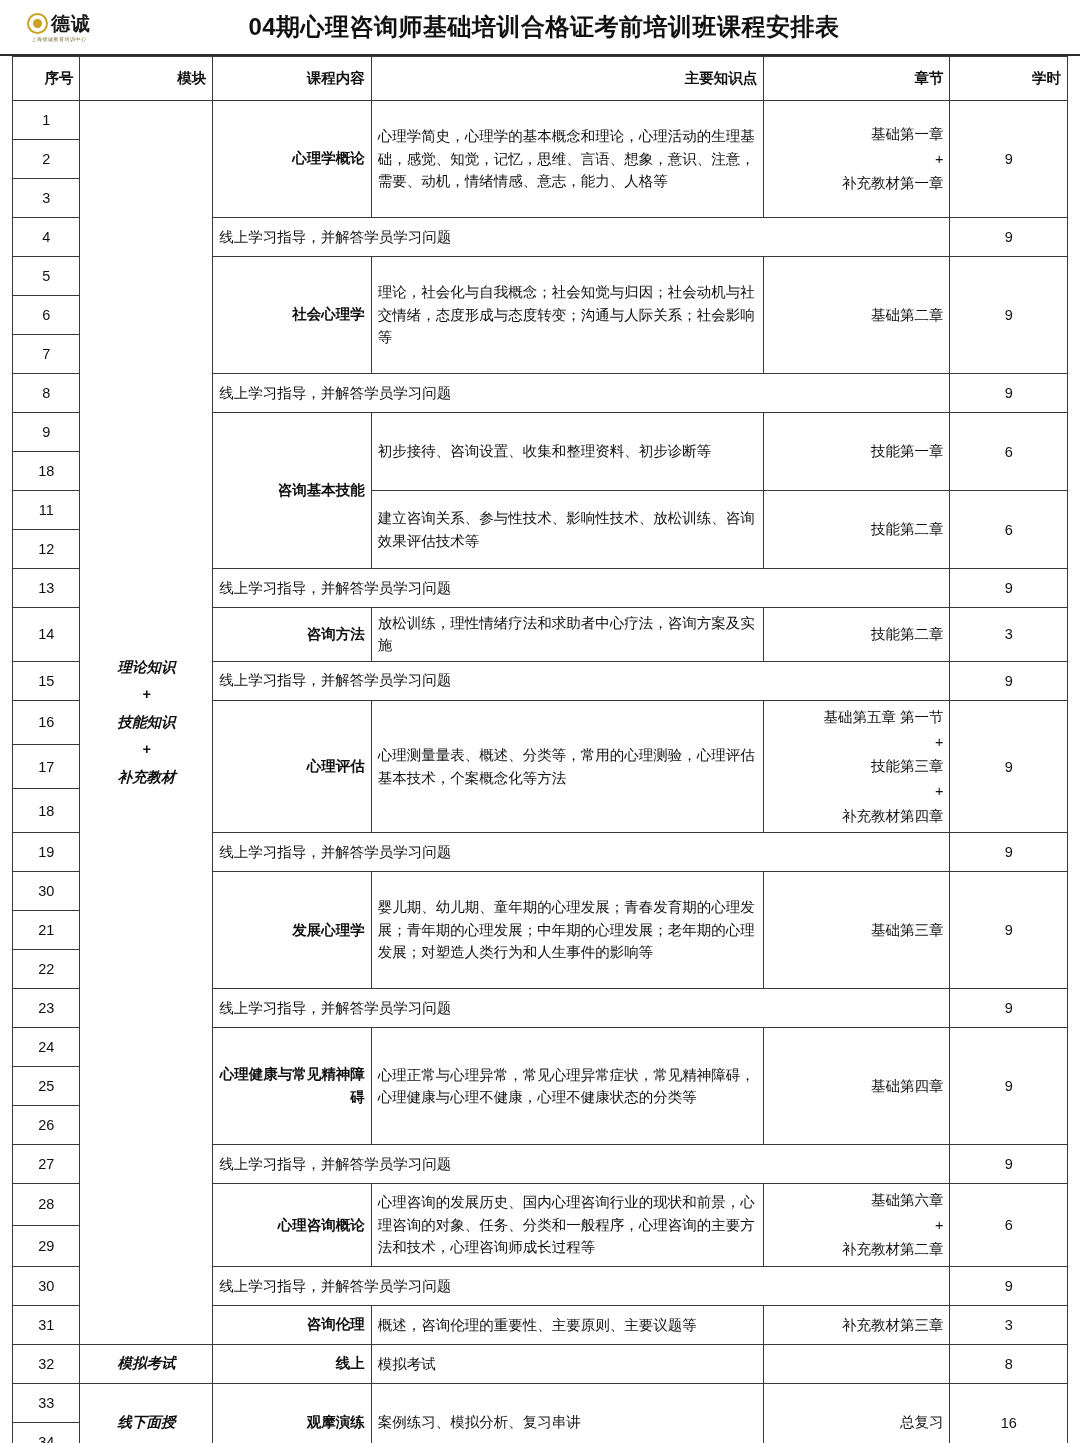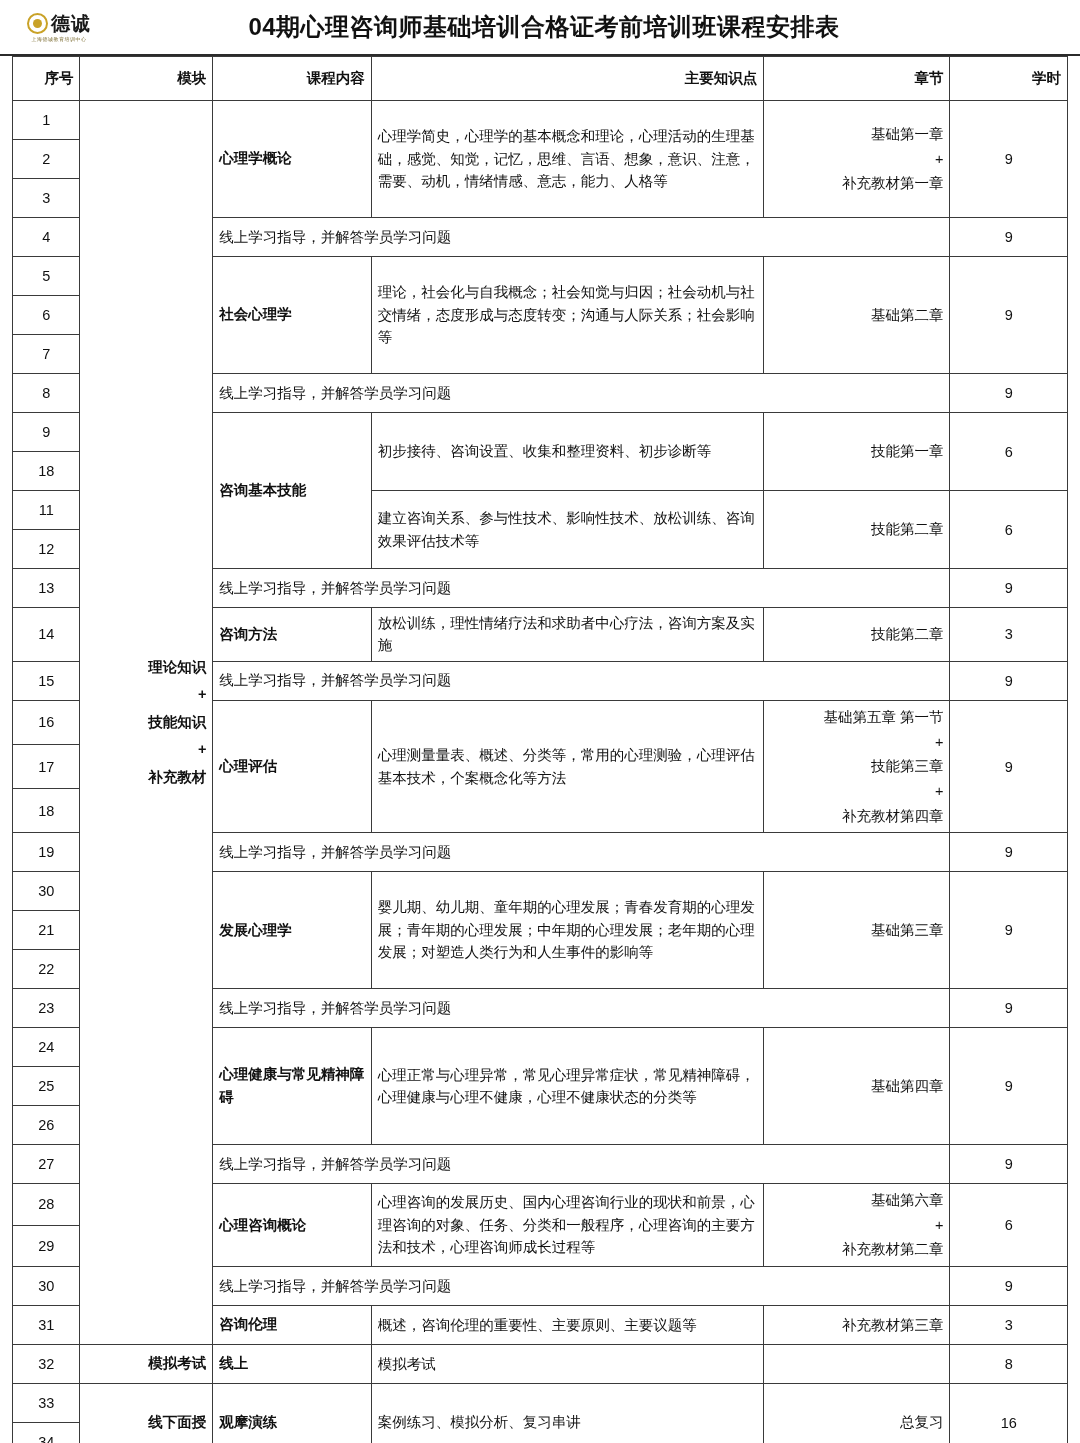--- a/index.html
+++ b/index.html
@@ -97,22 +97,22 @@
     text-align: right;
   }
   col.c-no    { width: 66px; }
   col.c-mod   { width: 130px; }
   col.c-course{ width: 155px; }
   col.c-know  { width: 384px; }
   col.c-chap  { width: 182px; }
   col.c-hours { width: 115px; }
 
   td.no        { text-align: center; font-size: 15px; height: 39px; }
-  td.module    { text-align: right; font-weight: bold; font-size: 16px; line-height: 1.9; }
-  td.course    { text-align: left; font-weight: bold; font-size: 16px; line-height: 1.6; }
+  td.module    { text-align: center; font-weight: bold; font-size: 16px; line-height: 1.9; font-style: italic; }
+  td.course    { text-align: right; font-weight: bold; font-size: 16px; line-height: 1.6; }
   td.know      { text-align: left; line-height: 1.55; font-size: 14.5px; }
   td.chapter   { text-align: right; line-height: 1.7; font-size: 14.5px; }
   td.hours     { text-align: center; font-size: 15px; }
   td.online    { text-align: left; font-size: 14.5px; }
 </style>
 </head>
 <body>
 
 <div id="page">
 

